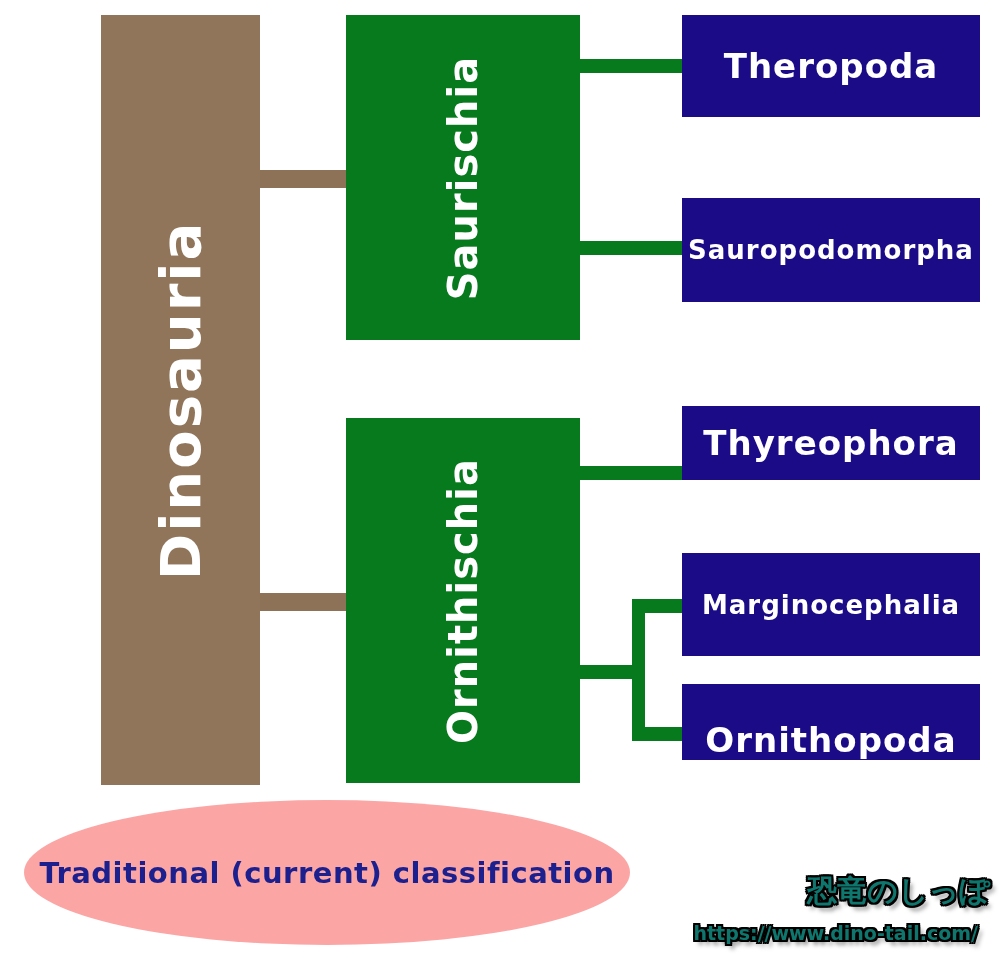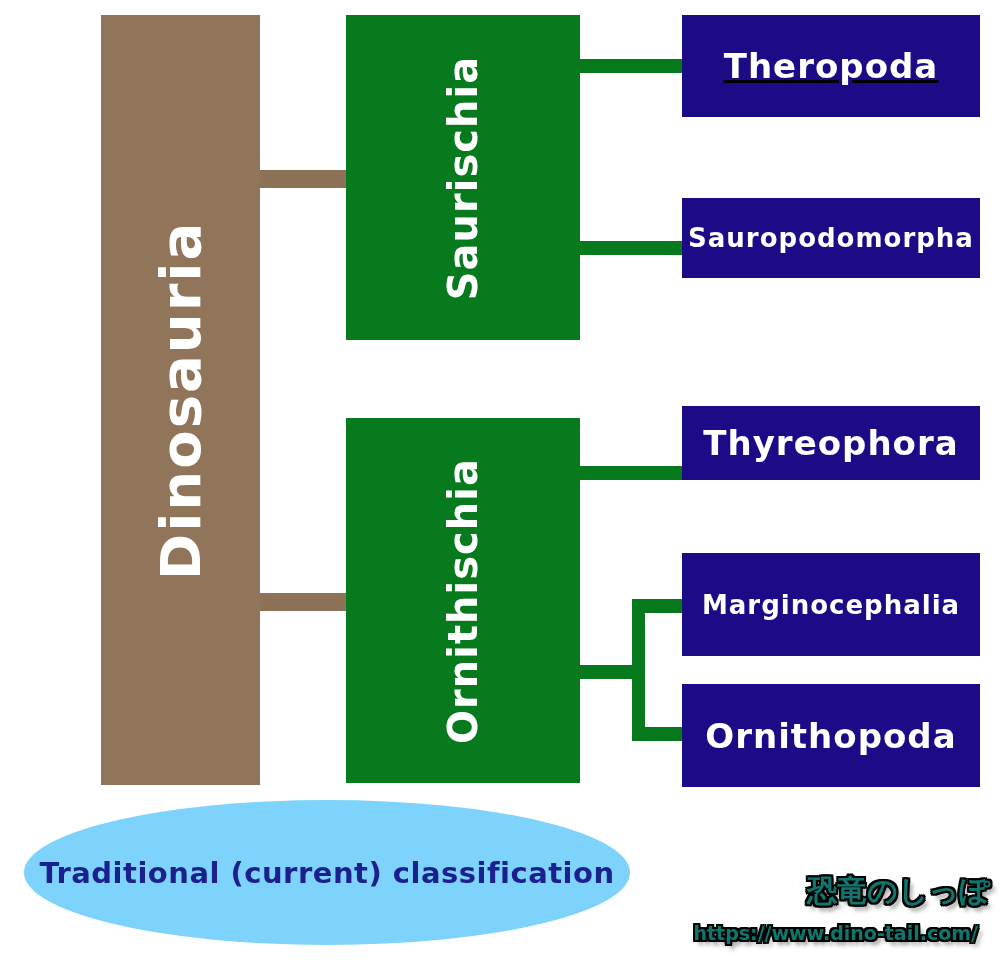--- a/index.html
+++ b/index.html
@@ -15,46 +15,46 @@
   .box-dinosauria{left:101px;top:15px;width:159px;height:770px;background:#90755a;}
   .box-dinosauria .vtext{font-size:56px;letter-spacing:2px;}
 
   
   .box-saurischia{left:346px;top:15px;width:234px;height:325px;background:#067a1d;}
   .box-ornithischia{left:346px;top:418px;width:234px;height:365px;background:#067a1d;}
   .box-saurischia .vtext,.box-ornithischia .vtext{font-size:40px;letter-spacing:1px;}
 
   
   .navy{background:#1b0b87;left:682px;width:298px;}
-  .box-theropoda{top:15px;height:102px;text-decoration:underline;}
-  .box-sauropodomorpha{top:198px;height:80px;}
+  .box-theropoda{top:15px;height:102px;}
+  .box-sauropodomorpha{top:198px;height:104px;}
   .box-thyreophora{top:406px;height:74px;}
   .box-marginocephalia{top:553px;height:103px;justify-content:center;}
-  .box-ornithopoda{top:684px;height:103px;}
+  .box-ornithopoda{top:684px;height:76px;align-items:flex-end;}
   .navy-lg .htext{font-size:34px;letter-spacing:1px;}
   .navy-sm .htext{font-size:26px;letter-spacing:1px;}
 
   
   .conn{position:absolute;}
   .conn.brown{background:#8d7257;}
   .conn.green{background:#067a1d;}
   .conn-dino-saur{left:260px;top:170px;width:87px;height:18px;}
   .conn-dino-orni{left:260px;top:593px;width:87px;height:18px;}
   .conn-saur-theropoda{left:579px;top:59px;width:103px;height:14px;}
   .conn-saur-sauropodomorpha{left:579px;top:241px;width:103px;height:14px;}
   .conn-orni-thyreophora{left:579px;top:466px;width:103px;height:14px;}
   .conn-orni-bracket{left:579px;top:665px;width:58px;height:14px;}
   .bracket-vertical{left:632px;top:599px;width:13px;height:142px;}
   .bracket-stub-marginocephalia{left:632px;top:599px;width:50px;height:14px;}
   .bracket-stub-ornithopoda{left:632px;top:727px;width:50px;height:14px;}
 
   
   .caption-ellipse{
     position:absolute;left:24px;top:800px;width:606px;height:145px;
-    background:#7dd3fc;border-radius:50%;
+    background:#fca5a5;border-radius:50%;
     display:flex;align-items:center;justify-content:center;
   }
   .caption-ellipse .caption-text{
     color:#1c1f8e;font-weight:bold;font-size:29px;letter-spacing:0.5px;white-space:nowrap;
   }
 
   
   .wm{
     position:absolute;color:#0f766e;font-weight:bold;white-space:nowrap;text-align:right;
     text-shadow:

